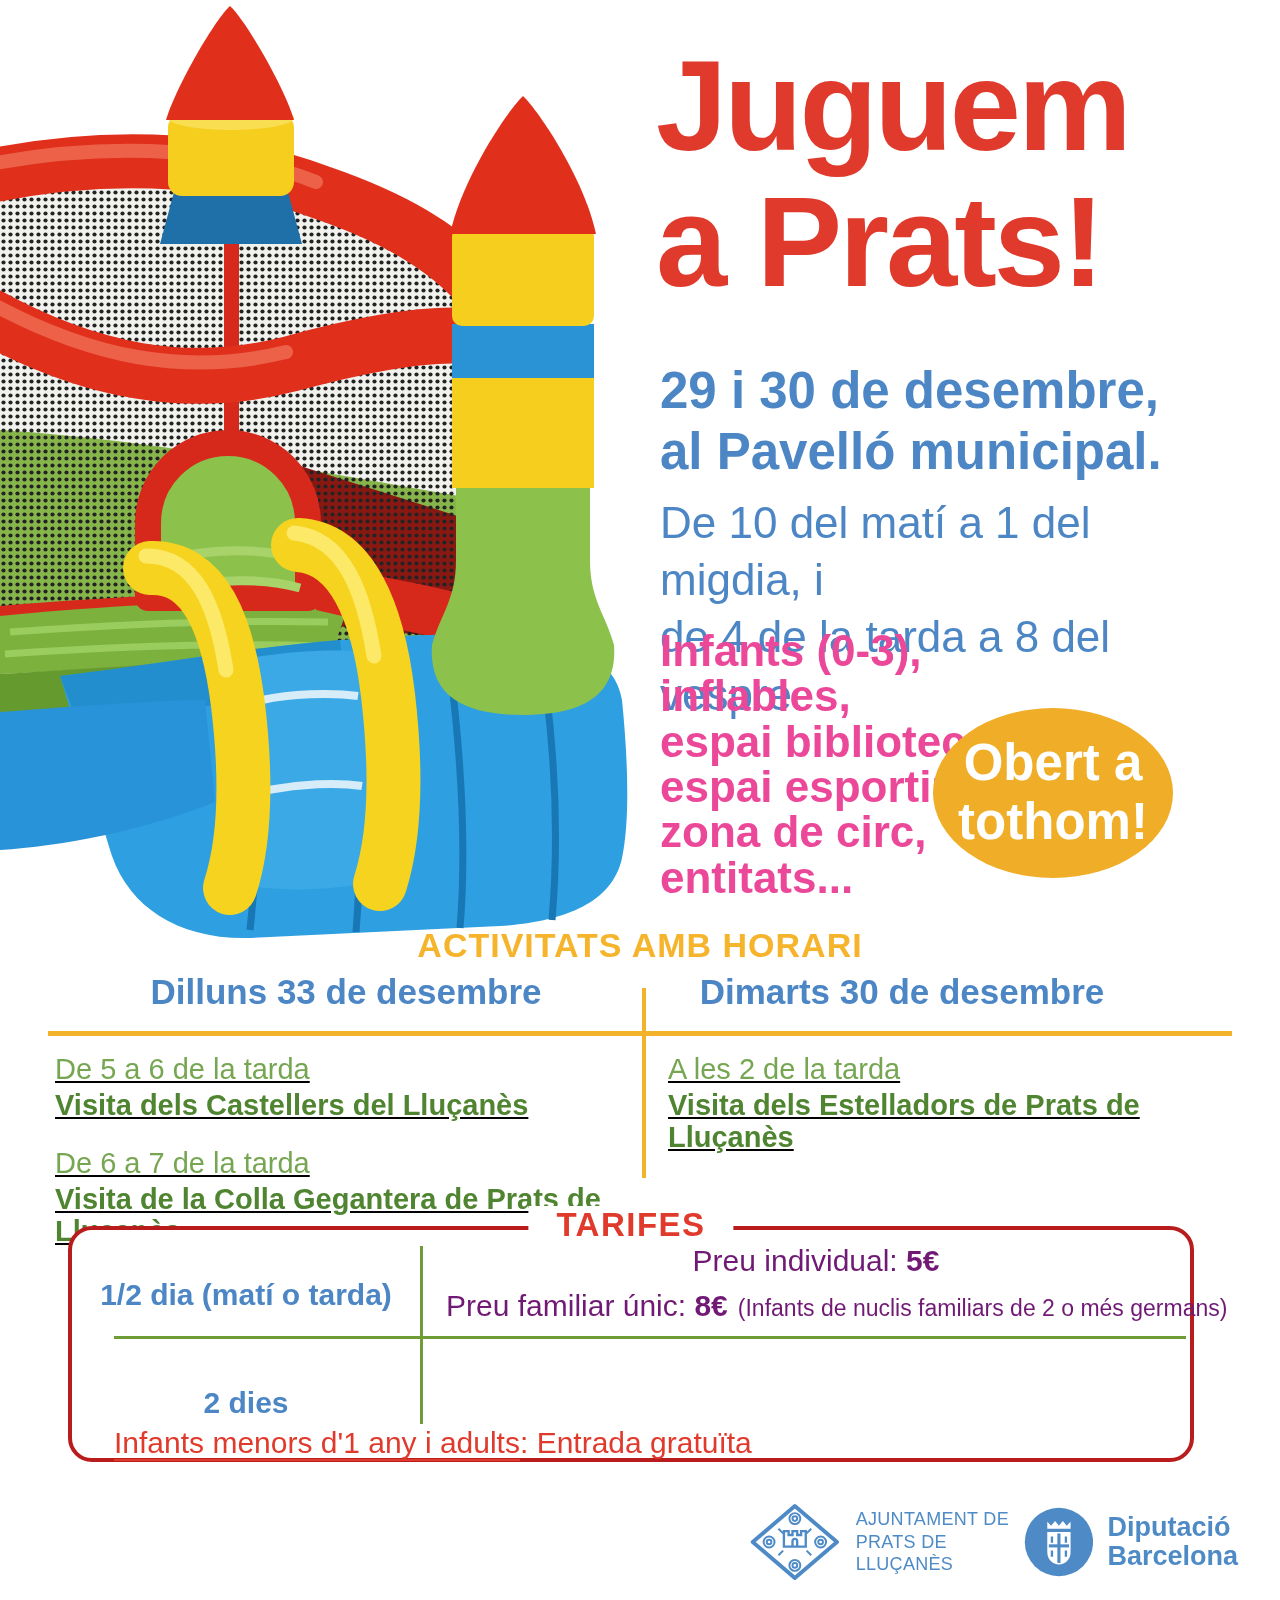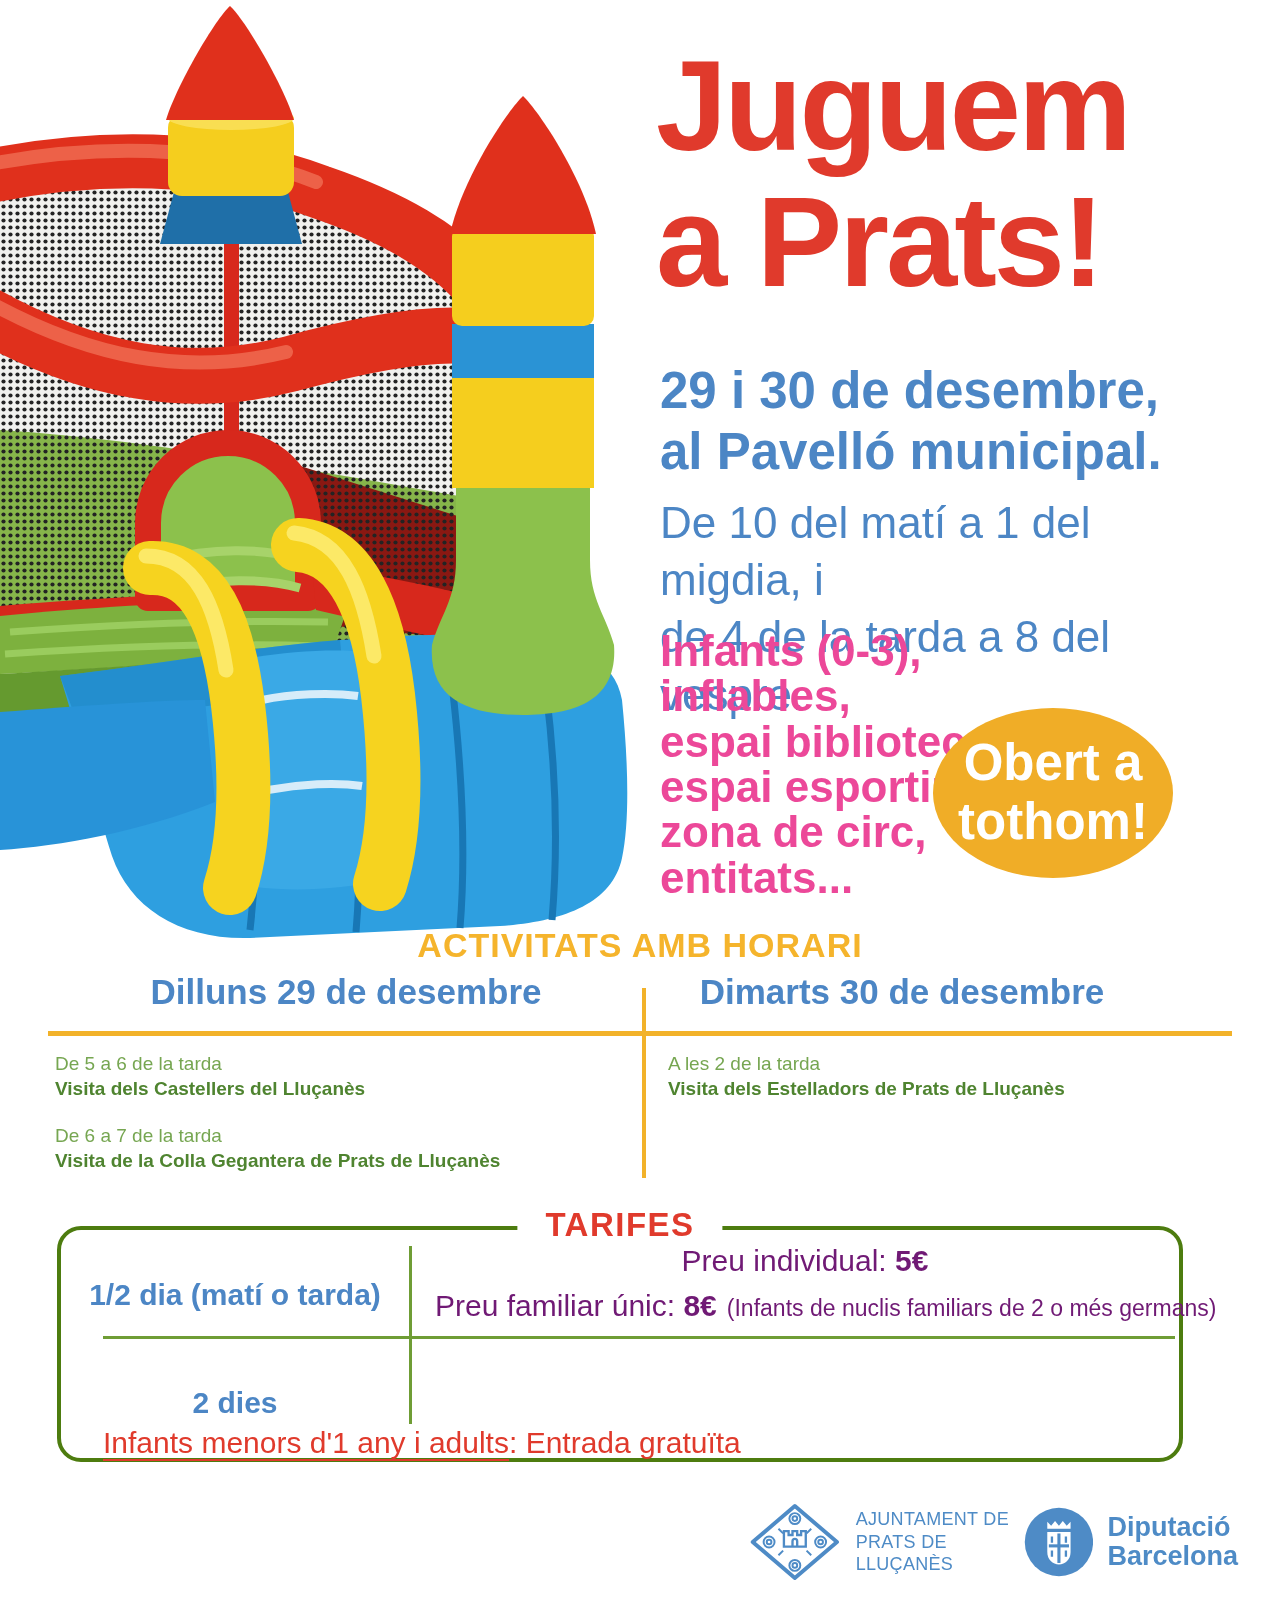--- a/index.html
+++ b/index.html
@@ -37,30 +37,30 @@
   
   .act-heading{
     left:0;top:926px;width:1280px;text-align:center;
     font-size:34px;font-weight:800;letter-spacing:1px;color:#f5b42c;
   }
   .col-header{font-size:35px;font-weight:700;color:#4c86c5;text-align:center;}
   .col-header.left{left:48px;top:972px;width:596px;}
   .col-header.right{left:652px;top:972px;width:500px;}
   .act-hrule{left:48px;top:1031px;width:1184px;height:5px;background:#f2b22a;}
   .act-vrule{left:642px;top:988px;width:4px;height:190px;background:#f2b22a;}
-  .act-col{font-size:19px;line-height:1.1;}
+  .act-col{font-size:29px;line-height:1.1;text-decoration:underline;}
   .act-col.left{left:55px;top:1044px;width:580px;}
   .act-col.right{left:668px;top:1044px;width:580px;}
   .act-time{color:#76a651;font-weight:400;margin-top:10px;}
   .act-title{color:#4f8430;font-weight:700;margin-top:4px;margin-bottom:26px;}
 
   
   .tarifes-box{
-    left:57px;top:1226px;width:1118px;height:228px;
-    border:4px solid #4d7c0f;border-radius:24px;background:#ffffff;
+    left:68px;top:1226px;width:1118px;height:228px;
+    border:4px solid #b91c1c;border-radius:24px;background:#ffffff;
   }
   .tarifes-label{
     left:50%;top:-24px;transform:translateX(-50%);
     background:#ffffff;padding:0 28px;
     font-size:33px;font-weight:800;letter-spacing:1.5px;color:#e03a2c;
   }
   .t-vline{left:348px;top:16px;width:3px;height:178px;background:#6f9d35;}
   .t-hline{left:42px;top:106px;width:1072px;height:3px;background:#6f9d35;}
   .t-rowlabel{width:348px;text-align:center;font-size:30px;font-weight:700;color:#4c86c5;}
   .t-rowlabel.r1{left:0;top:48px;}
@@ -189,21 +189,21 @@
 espai biblioteca,
 espai esportiu,
 zona de circ,
 entitats...</div>
 
 <div class="abs badge" style="white-space:pre-line">Obert a
 tothom!</div>
 
 <div class="abs act-heading">ACTIVITATS AMB HORARI</div>
 
-<div class="abs col-header left">Dilluns 29 de desembre</div>
+<div class="abs col-header left">Dilluns 33 de desembre</div>
 <div class="abs col-header right">Dimarts 30 de desembre</div>
 
 <div class="abs act-hrule"></div>
 <div class="abs act-vrule"></div>
 
 <div class="abs act-col left">
   <div class="act-time">De 5 a 6 de la tarda</div>
   <div class="act-title">Visita dels Castellers del Lluçanès</div>
   <div class="act-time">De 6 a 7 de la tarda</div>
   <div class="act-title">Visita de la Colla Gegantera de Prats de Lluçanès</div>

